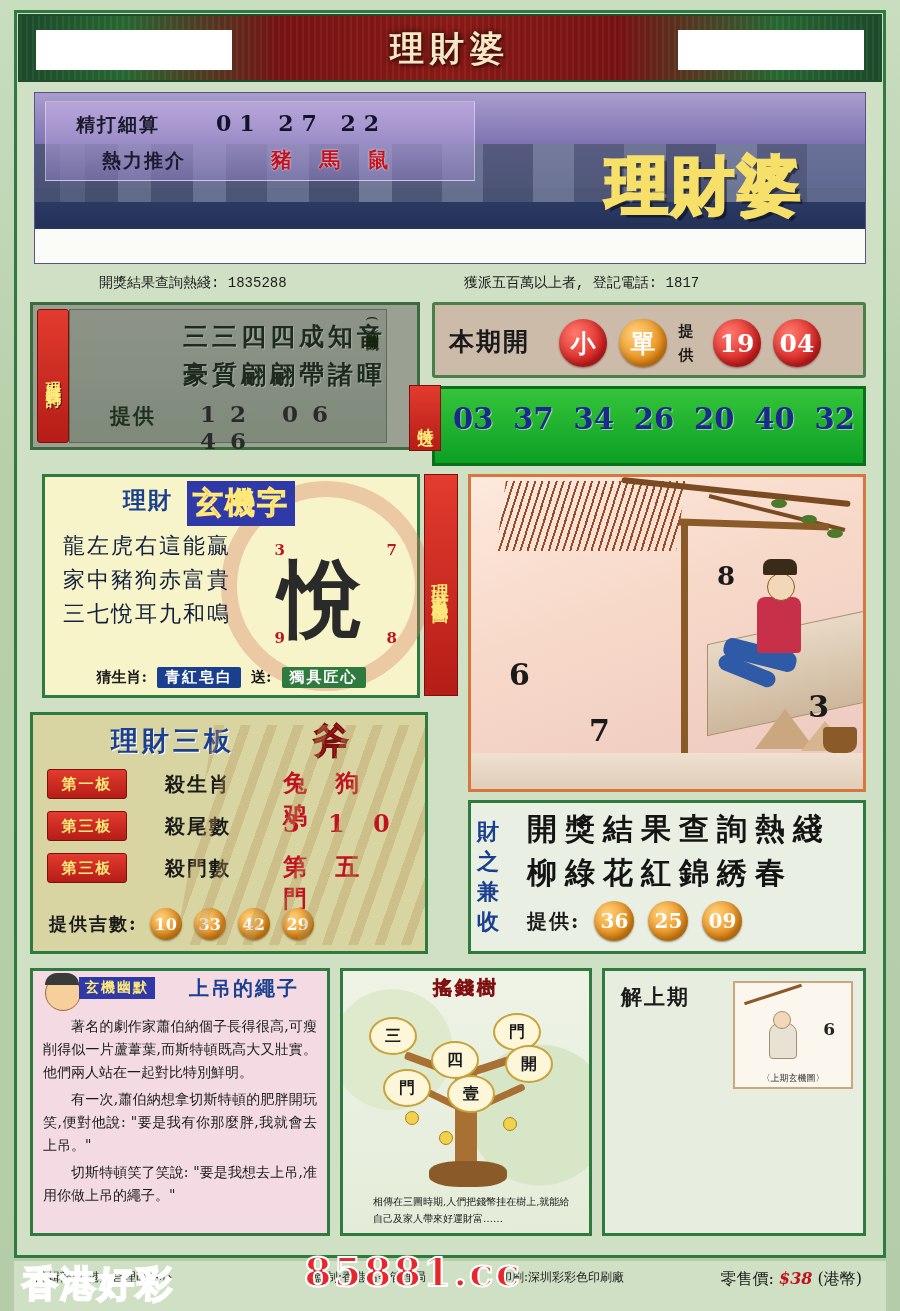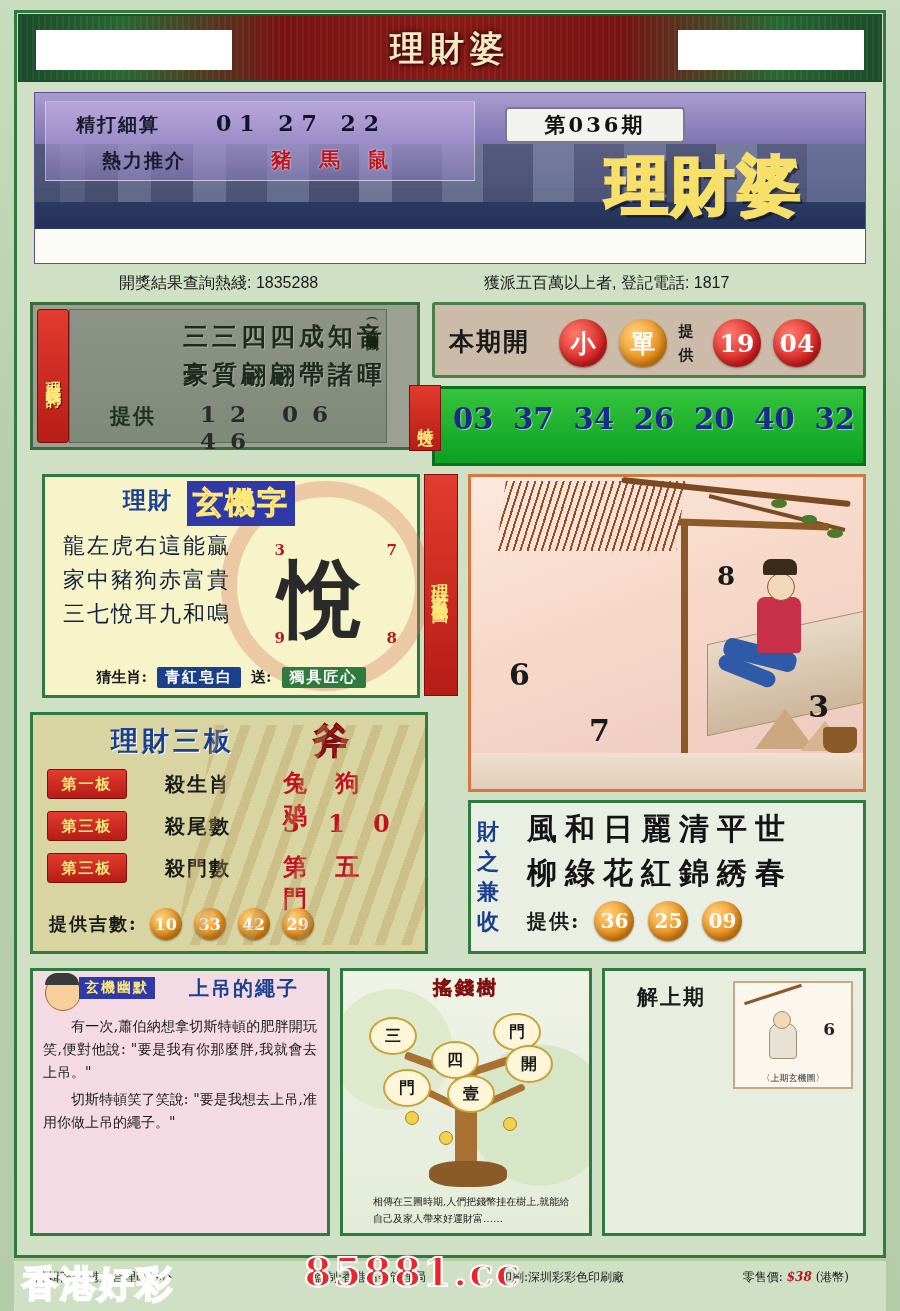--- a/index.html
+++ b/index.html
@@ -74,23 +74,23 @@
     display:flex;align-items:center;justify-content:center;
     font-family:"DejaVu Serif","Liberation Serif",serif;
     font-weight:bold;font-size:62px;letter-spacing:4px;
     color:#e8262b;
     -webkit-text-stroke:3px #f7e06a;
     text-shadow:4px 4px 0 rgba(0,0,0,.45);
   }
   .banner .white-strip{position:absolute;left:0;bottom:0;width:100%;height:34px;background:#fbfbf8;}
   
   .hotline{
-    position:absolute;left:44px;top:272px;width:832px;height:22px;
+    position:absolute;left:24px;top:272px;width:832px;height:22px;
     display:flex;align-items:center;
-    font-family:Liberation Sans, sans-serif;font-size:16px;color:#1b1b1b;
+    font-family:Liberation Mono, monospace;font-size:14px;color:#1b1b1b;
   }
   .hotline .h1{position:absolute;left:75px;}
   .hotline .h2{position:absolute;left:440px;}
   
   .panel{position:absolute;box-sizing:border-box;}
   
   .vtag{
     position:absolute;left:4px;top:4px;width:30px;bottom:4px;
     background:linear-gradient(180deg,#e33b2f,#b51d16);
     border:1px solid #7d100c;border-radius:3px;
@@ -354,21 +354,21 @@
   .tree-note{
     position:absolute;left:10px;right:10px;bottom:6px;
     font-family:"DejaVu Serif",serif;font-size:10px;color:#1a1a1a;line-height:17px;margin-left:20px;
   }
   
   .explain{
     left:602px;top:968px;width:264px;height:268px;
     background:#e7eee0;border:3px solid #2f7a3f;
   }
   .ex-title{
-    position:absolute;left:32px;top:12px;font-family:"DejaVu Serif",serif;font-weight:bold;
+    position:absolute;left:16px;top:12px;font-family:"DejaVu Serif",serif;font-weight:bold;
     font-size:21px;color:#1b1b1b;letter-spacing:2px;
   }
   .ex-thumb{
     position:absolute;right:10px;top:10px;width:116px;height:104px;
     background:#fbf7ef;border:2px solid #caa77f;overflow:hidden;
   }
   .ex-thumb .t-branch{position:absolute;left:8px;top:10px;width:60px;height:3px;background:#8a5a28;transform:rotate(-18deg);}
   .ex-thumb .t-fig{position:absolute;left:34px;top:40px;width:26px;height:34px;background:#e8e2d4;border-radius:10px 10px 4px 4px;border:1px solid #a08f72;}
   .ex-thumb .t-head{position:absolute;left:38px;top:28px;width:16px;height:16px;border-radius:50%;background:#f2d7b8;border:1px solid #a08f72;}
   .ex-thumb .t-n{position:absolute;right:16px;top:36px;font-family:"DejaVu Serif",serif;font-weight:bold;font-size:17px;color:#222;}
@@ -382,21 +382,21 @@
   .fb-left{
     position:absolute;left:22px;top:8px;font-family:"DejaVu Serif",serif;font-size:12px;color:#1a1a1a;
   }
   .fb-mid{
     position:absolute;left:300px;top:8px;font-family:"DejaVu Serif",serif;font-size:12px;color:#1a1a1a;
   }
   .fb-print{
     position:absolute;left:486px;top:8px;font-family:"DejaVu Serif",serif;font-size:12px;color:#1a1a1a;
   }
   .fb-price{
-    position:absolute;right:37px;top:8px;font-family:"DejaVu Serif",serif;font-size:12px;color:#1a1a1a;
+    position:absolute;right:24px;top:8px;font-family:"DejaVu Serif",serif;font-size:16px;color:#1a1a1a;
   }
   .fb-price .amt{color:#c1121f;font-weight:bold;font-style:italic;}
   .wm-left{
     position:absolute;left:8px;bottom:2px;
     font-family:"DejaVu Serif","Liberation Serif",serif;font-weight:bold;font-size:36px;
     color:#e8262b;-webkit-text-stroke:2px #fff;letter-spacing:2px;
   }
   .wm-right{
     position:absolute;left:290px;bottom:16px;
     font-family:"DejaVu Serif","Liberation Serif",serif;font-weight:bold;font-size:40px;
@@ -419,21 +419,20 @@
     <div class="sky"></div>
     <div class="city"></div>
     <div class="water"></div>
     <div class="lightbar"></div>
     <div class="bn-left">
       <div class="bn-l1">精打細算</div>
       <div class="bn-nums">01 27 22</div>
       <div class="bn-l2">熱力推介</div>
       <div class="bn-zodiac">豬 馬 鼠</div>
     </div>
-    <div class="issue">第036期</div>
     <div class="logo-big">理財婆</div>
     <div class="white-strip"></div>
   </div>
 
   <div class="hotline">
     <span class="h1">開獎結果查詢熱綫:  1835288</span>
     <span class="h2">獲派五百萬以上者,  登記電話:  1817</span>
   </div>
 
   <div class="panel poem-box">
@@ -542,38 +541,39 @@
       <span class="lab">提供吉數:</span>
       <span class="ball orange">10</span>
       <span class="ball orange">33</span>
       <span class="ball orange">42</span>
       <span class="ball orange">29</span>
     </div>
   </div>
 
   <div class="panel calli">
     <div class="calli-left">財之兼收</div>
-    <div class="calli-l1">風和日麗清平世</div>
+    <div class="calli-l1">開獎結果查詢熱綫</div>
     <div class="calli-l2">柳綠花紅錦綉春</div>
     <div class="calli-foot">
       <span class="lab">提供:</span>
       <span class="ball orange">36</span>
       <span class="ball orange">25</span>
       <span class="ball orange">09</span>
     </div>
   </div>
 
   <div class="panel joke">
     <div class="joke-head">
       <div class="joke-face"></div>
       <div class="joke-hair"></div>
       <div class="joke-badge">玄機幽默</div>
       <div class="joke-title">上吊的繩子</div>
     </div>
     <div class="joke-body">
+      <p>著名的劇作家蕭伯納個子長得很高,可瘦削得似一片蘆葦葉,而斯特頓既高大又壯實。他們兩人站在一起對比特別鮮明。</p>
       <p>有一次,蕭伯納想拿切斯特頓的肥胖開玩笑,便對他說:  "要是我有你那麼胖,我就會去上吊。"</p>
       <p>切斯特頓笑了笑說:  "要是我想去上吊,准用你做上吊的繩子。"</p>
     </div>
   </div>
 
   <div class="panel tree">
     <div class="tree-bg"></div>
     <div class="tree-title">搖錢樹</div>
     <div class="br" style="left:60px;top:92px;width:70px;height:8px;transform:rotate(20deg);"></div>
     <div class="br" style="left:120px;top:88px;width:74px;height:8px;transform:rotate(-18deg);"></div>

